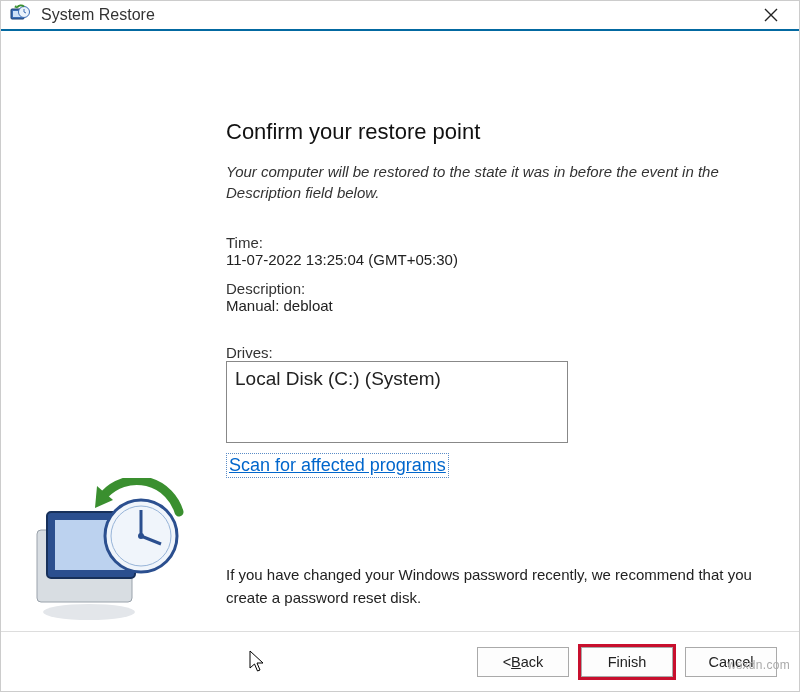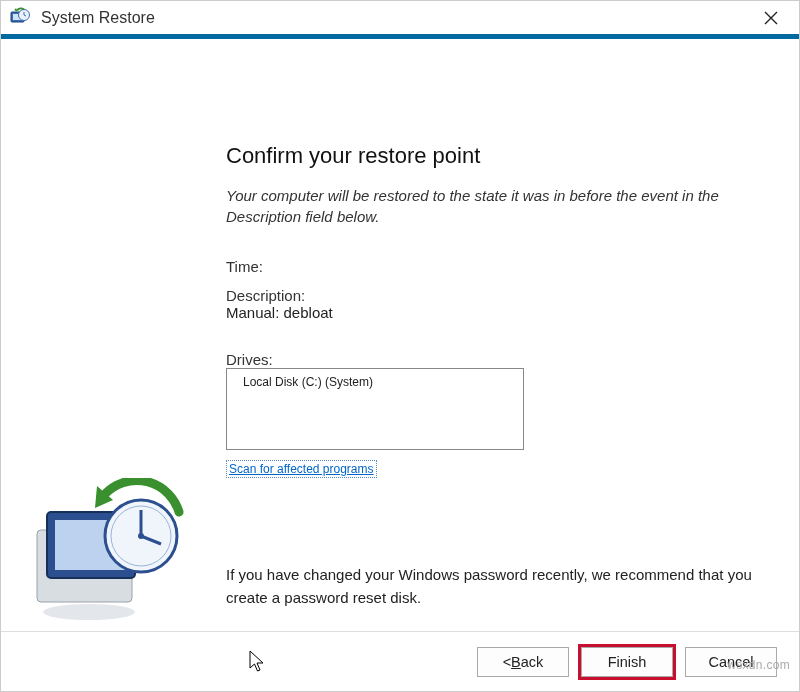--- a/index.html
+++ b/index.html
@@ -11,24 +11,24 @@
     color: #222;
     background: #fff;
     overflow: hidden;
   }
   .window {
     width: 800px; height: 692px;
     display: flex; flex-direction: column;
     border: 1px solid #ccc;
   }
   .titlebar {
-    height: 38px;
+    height: 30px;
     display: flex; align-items: center;
     padding: 0 8px 0 6px;
-    border-bottom: 5px solid #0369a1;
+    border-bottom: 2px solid #0369a1;
   }
   .titlebar .icon-slot {
     width: 26px; height: 26px;
     display: flex; align-items: center; justify-content: center;
     margin-right: 8px;
   }
   .titlebar .title {
     flex: 1;
     font-size: 16px;
     color: #333;
@@ -78,37 +78,37 @@
   }
   .info-row .label {
     width: 135px;
     color: #333;
   }
   .info-row .value {
     flex: 1;
     color: #222;
   }
   .drives-box {
-    width: 298px;
+    width: 342px;
     height: 82px;
     border: 1px solid #888;
-    padding: 6px 16px;
-    font-size: 12px;
+    padding: 6px 8px;
+    font-size: 19px;
     color: #222;
     background: #fff;
   }
   .scan-link {
     display: inline-block;
     margin-top: 10px;
     color: #0066cc;
     text-decoration: underline;
     border: 1px dotted #5a8cc7;
     padding: 1px 2px;
     cursor: pointer;
-    font-size: 12px;
+    font-size: 18px;
   }
   .notice {
     margin-top: 74px;
     font-size: 15px;
     line-height: 1.5;
     color: #222;
   }
   .notice p { margin: 0 0 22px 0; }
   .footer {
     height: 60px;
@@ -190,20 +190,21 @@
         <polygon points="78,8 94,22 76,30" fill="#3a8f2f"></polygon>
       </svg>
     </div>
 
     <div class="main">
       <h1>Confirm your restore point</h1>
       <div class="lead">Your computer will be restored to the state it was in before the event in the Description field below.</div>
 
       <div class="info-row">
         <div class="label">Time:</div>
+        <div class="value">11-07-2022 13:25:04 (GMT+05:30)</div>
       </div>
 
       <div class="info-row">
         <div class="label">Description:</div>
         <div class="value">Manual: debloat</div>
       </div>
 
       <div class="info-row" style="margin-top:18px;">
         <div class="label">Drives:</div>
         <div>

